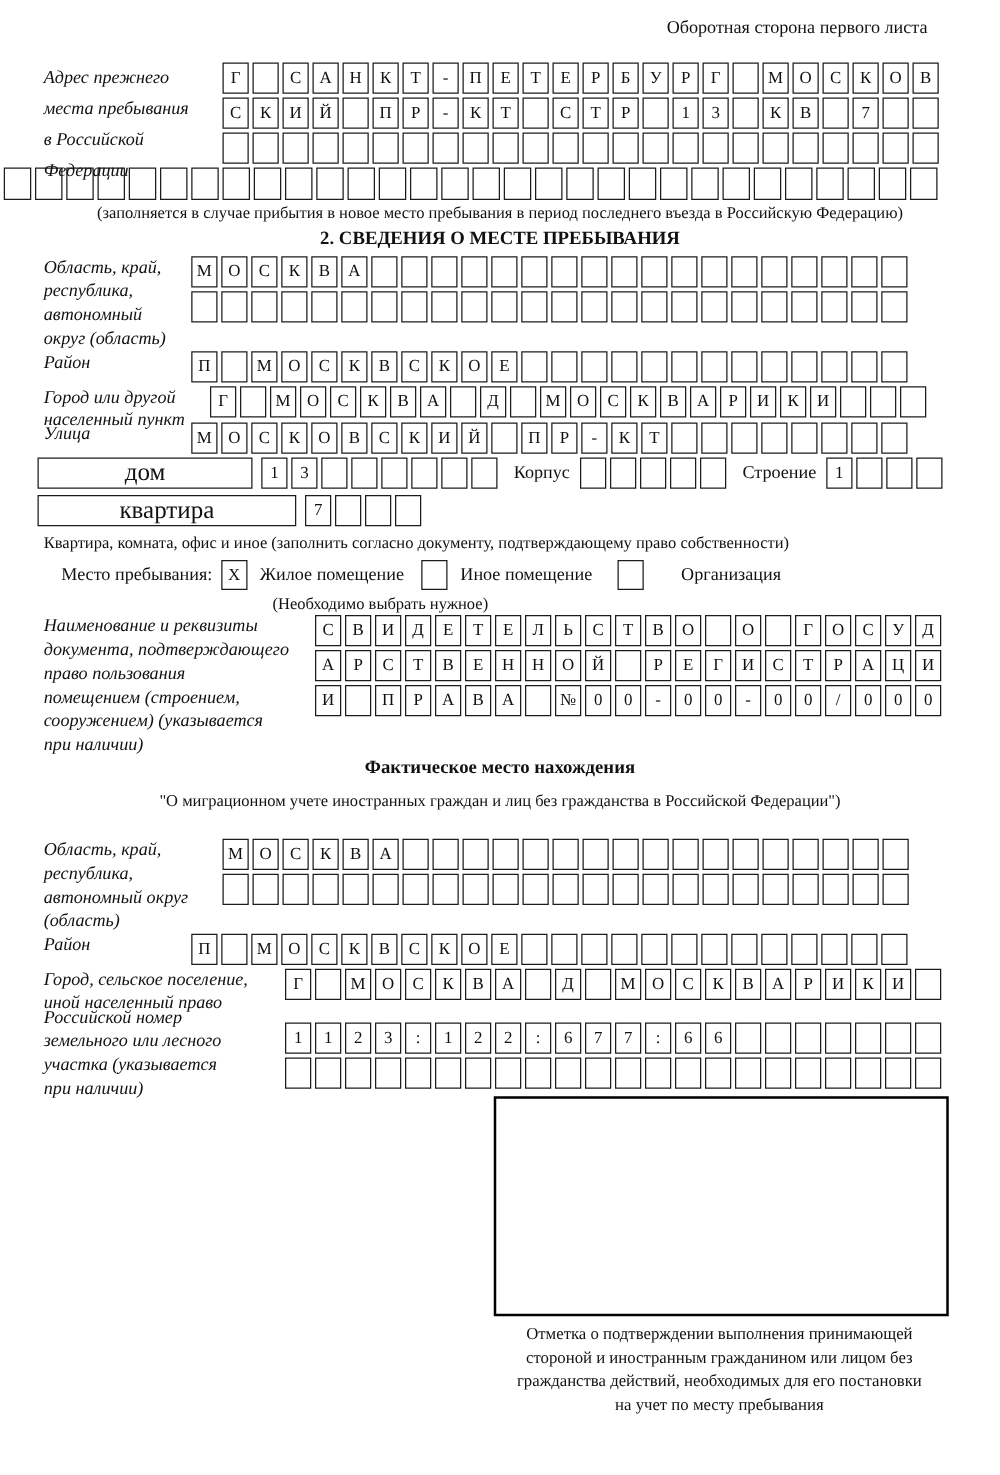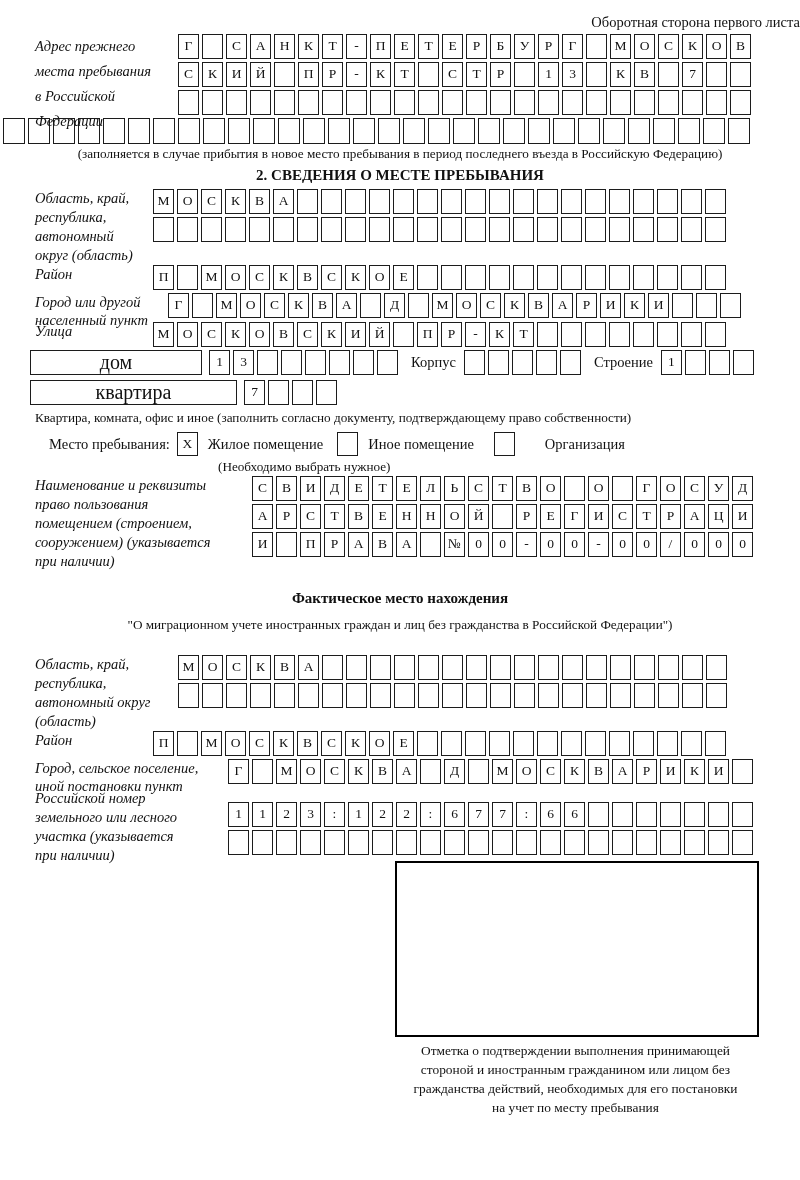--- a/index.html
+++ b/index.html
@@ -1,19 +1,19 @@
 <!DOCTYPE html>
 <html><head>
 <meta charset="utf-8">
 <style>
   html,body{margin:0;padding:0;background:#ffffff;}
   body{width:800px;height:1180px;overflow:hidden;
        font-family:"Liberation Serif","DejaVu Serif",serif;color:#111;}
   .page{position:relative;width:800px;height:1180px;box-sizing:border-box;padding-top:14px;}
-  .hdr{height:20px;text-align:right;font-size:14.5px;}
+  .hdr{height:20px;margin-bottom:16px;padding-right:58px;text-align:right;font-size:14.5px;}
   .center{text-align:center;}
   .block{position:relative;}
   .lbl{position:absolute;left:35px;top:0;font-size:14.5px;line-height:19px;font-style:italic;}
   .lbl-prev{line-height:25px;width:150px;}
   .lbl-doc{width:225px;}
   .lbl-2l{line-height:18px;}
   .cellrow{white-space:nowrap;height:25px;margin-bottom:3px;}
   .cell{display:inline-block;box-sizing:border-box;width:21px;height:25px;border:1.5px solid #1c1c1c;
         margin-right:3px;text-align:center;font-size:13.5px;line-height:22px;vertical-align:top;
         font-family:"Liberation Serif","DejaVu Serif",serif;}
@@ -108,20 +108,21 @@
   <div class="caption">Квартира, комната, офис и иное (заполнить согласно документу, подтверждающему право собственности)</div>
 
   <div class="stayrow">
     <span class="stay-lbl">Место пребывания:</span><span class="chk">X</span><span class="opt">Жилое помещение</span><span class="chk gap1"></span><span class="opt">Иное помещение</span><span class="chk gap2"></span><span class="opt gap3">Организация</span>
   </div>
   <div class="choose-note">(Необходимо выбрать нужное)</div>
 
   <section class="block h112">
     <div class="lbl lbl-doc">
         <div class="line">Наименование и реквизиты</div>
+        <div class="line">документа, подтверждающего</div>
         <div class="line">право пользования</div>
         <div class="line">помещением (строением,</div>
         <div class="line">сооружением) (указывается</div>
         <div class="line">при наличии)</div>
       </div>
     <div class="cellrow ml252"><span class="cell">С</span><span class="cell">В</span><span class="cell">И</span><span class="cell">Д</span><span class="cell">Е</span><span class="cell">Т</span><span class="cell">Е</span><span class="cell">Л</span><span class="cell">Ь</span><span class="cell">С</span><span class="cell">Т</span><span class="cell">В</span><span class="cell">О</span><span class="cell"></span><span class="cell">О</span><span class="cell"></span><span class="cell">Г</span><span class="cell">О</span><span class="cell">С</span><span class="cell">У</span><span class="cell">Д</span></div>
     <div class="cellrow ml252"><span class="cell">А</span><span class="cell">Р</span><span class="cell">С</span><span class="cell">Т</span><span class="cell">В</span><span class="cell">Е</span><span class="cell">Н</span><span class="cell">Н</span><span class="cell">О</span><span class="cell">Й</span><span class="cell"></span><span class="cell">Р</span><span class="cell">Е</span><span class="cell">Г</span><span class="cell">И</span><span class="cell">С</span><span class="cell">Т</span><span class="cell">Р</span><span class="cell">А</span><span class="cell">Ц</span><span class="cell">И</span></div>
     <div class="cellrow ml252"><span class="cell">И</span><span class="cell"></span><span class="cell">П</span><span class="cell">Р</span><span class="cell">А</span><span class="cell">В</span><span class="cell">А</span><span class="cell"></span><span class="cell">№</span><span class="cell">0</span><span class="cell">0</span><span class="cell">-</span><span class="cell">0</span><span class="cell">0</span><span class="cell">-</span><span class="cell">0</span><span class="cell">0</span><span class="cell">/</span><span class="cell">0</span><span class="cell">0</span><span class="cell">0</span></div>
   </section>
 
@@ -142,21 +143,21 @@
   </section>
 
   <section class="block h28">
     <div class="lbl">Район</div>
     <div class="cellrow ml153"><span class="cell">П</span><span class="cell"></span><span class="cell">М</span><span class="cell">О</span><span class="cell">С</span><span class="cell">К</span><span class="cell">В</span><span class="cell">С</span><span class="cell">К</span><span class="cell">О</span><span class="cell">Е</span><span class="cell"></span><span class="cell"></span><span class="cell"></span><span class="cell"></span><span class="cell"></span><span class="cell"></span><span class="cell"></span><span class="cell"></span><span class="cell"></span><span class="cell"></span><span class="cell"></span><span class="cell"></span><span class="cell"></span></div>
   </section>
 
   <section class="block h30">
     <div class="lbl lbl-2l">
         <div class="line">Город, сельское поселение,</div>
-        <div class="line">иной постановки пункт</div>
+        <div class="line">иной населенный право</div>
       </div>
     <div class="cellrow ml228"><span class="cell">Г</span><span class="cell"></span><span class="cell">М</span><span class="cell">О</span><span class="cell">С</span><span class="cell">К</span><span class="cell">В</span><span class="cell">А</span><span class="cell"></span><span class="cell">Д</span><span class="cell"></span><span class="cell">М</span><span class="cell">О</span><span class="cell">С</span><span class="cell">К</span><span class="cell">В</span><span class="cell">А</span><span class="cell">Р</span><span class="cell">И</span><span class="cell">К</span><span class="cell">И</span><span class="cell"></span></div>
   </section>
 
   <section class="block h70">
     <div class="lbl">
         <div class="line">Российской номер</div>
         <div class="line">земельного или лесного</div>
         <div class="line">участка (указывается</div>
         <div class="line">при наличии)</div>

